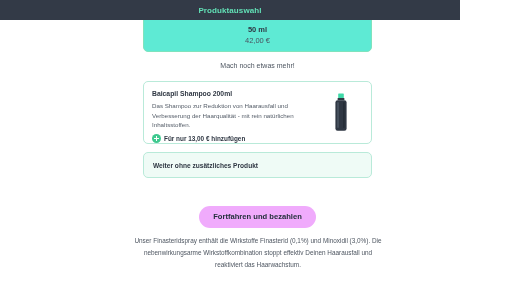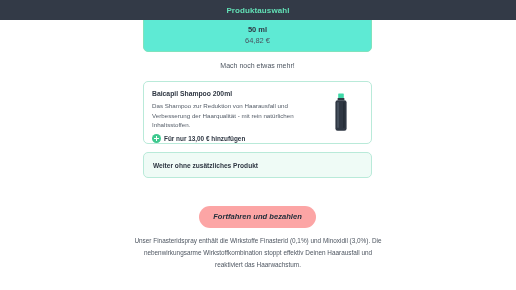--- a/index.html
+++ b/index.html
@@ -21,21 +21,21 @@
     width: 516px;
     height: 290px;
     background: #ffffff;
   }
 
   
   .header {
     position: absolute;
     left: 0;
     top: 0;
-    width: 516px;
+    width: 460px;
     height: 20px;
     background: #333a47;
     display: flex;
     align-items: center;
     justify-content: center;
     z-index: 5;
   }
   .header-title {
     color: #62e0b6;
     font-size: 8px;
@@ -182,33 +182,32 @@
   
   .cta-wrap {
     position: absolute;
     left: 143px;
     top: 206px;
     width: 229px;
     display: flex;
     justify-content: center;
   }
   .cta-button {
-    background: #fca5a5;
+    background: #f0abfc;
     color: #23303c;
     border: none;
     border-radius: 11px;
     font-family: "Liberation Sans", sans-serif;
     font-size: 7.6px;
     font-weight: bold;
     padding: 0 14px;
     height: 22px;
     line-height: 22px;
     cursor: pointer;
     white-space: nowrap;
-    font-style: italic;
   }
 
   
   .footer-note {
     position: absolute;
     left: 133px;
     top: 235px;
     width: 250px;
     text-align: center;
     font-size: 6.4px;
@@ -220,21 +219,21 @@
 <body>
 
 <div class="viewport">
 
   <div class="header">
     <div class="header-title">Produktauswahl</div>
   </div>
 
   <div class="variant-card">
     <div class="variant-size">50 ml</div>
-    <div class="variant-price">64,82 €</div>
+    <div class="variant-price">42,00 €</div>
   </div>
 
   <div class="upsell-heading">Mach noch etwas mehr!</div>
 
   <div class="product-card">
     <div class="product-info">
       <div class="product-title">Baicapil Shampoo 200ml</div>
       <div class="product-desc">Das Shampoo zur Reduktion von Haarausfall und Verbesserung der Haarqualität - mit rein natürlichen Inhaltsstoffen.</div>
       <div class="product-add">
         <span class="plus-icon"></span>

